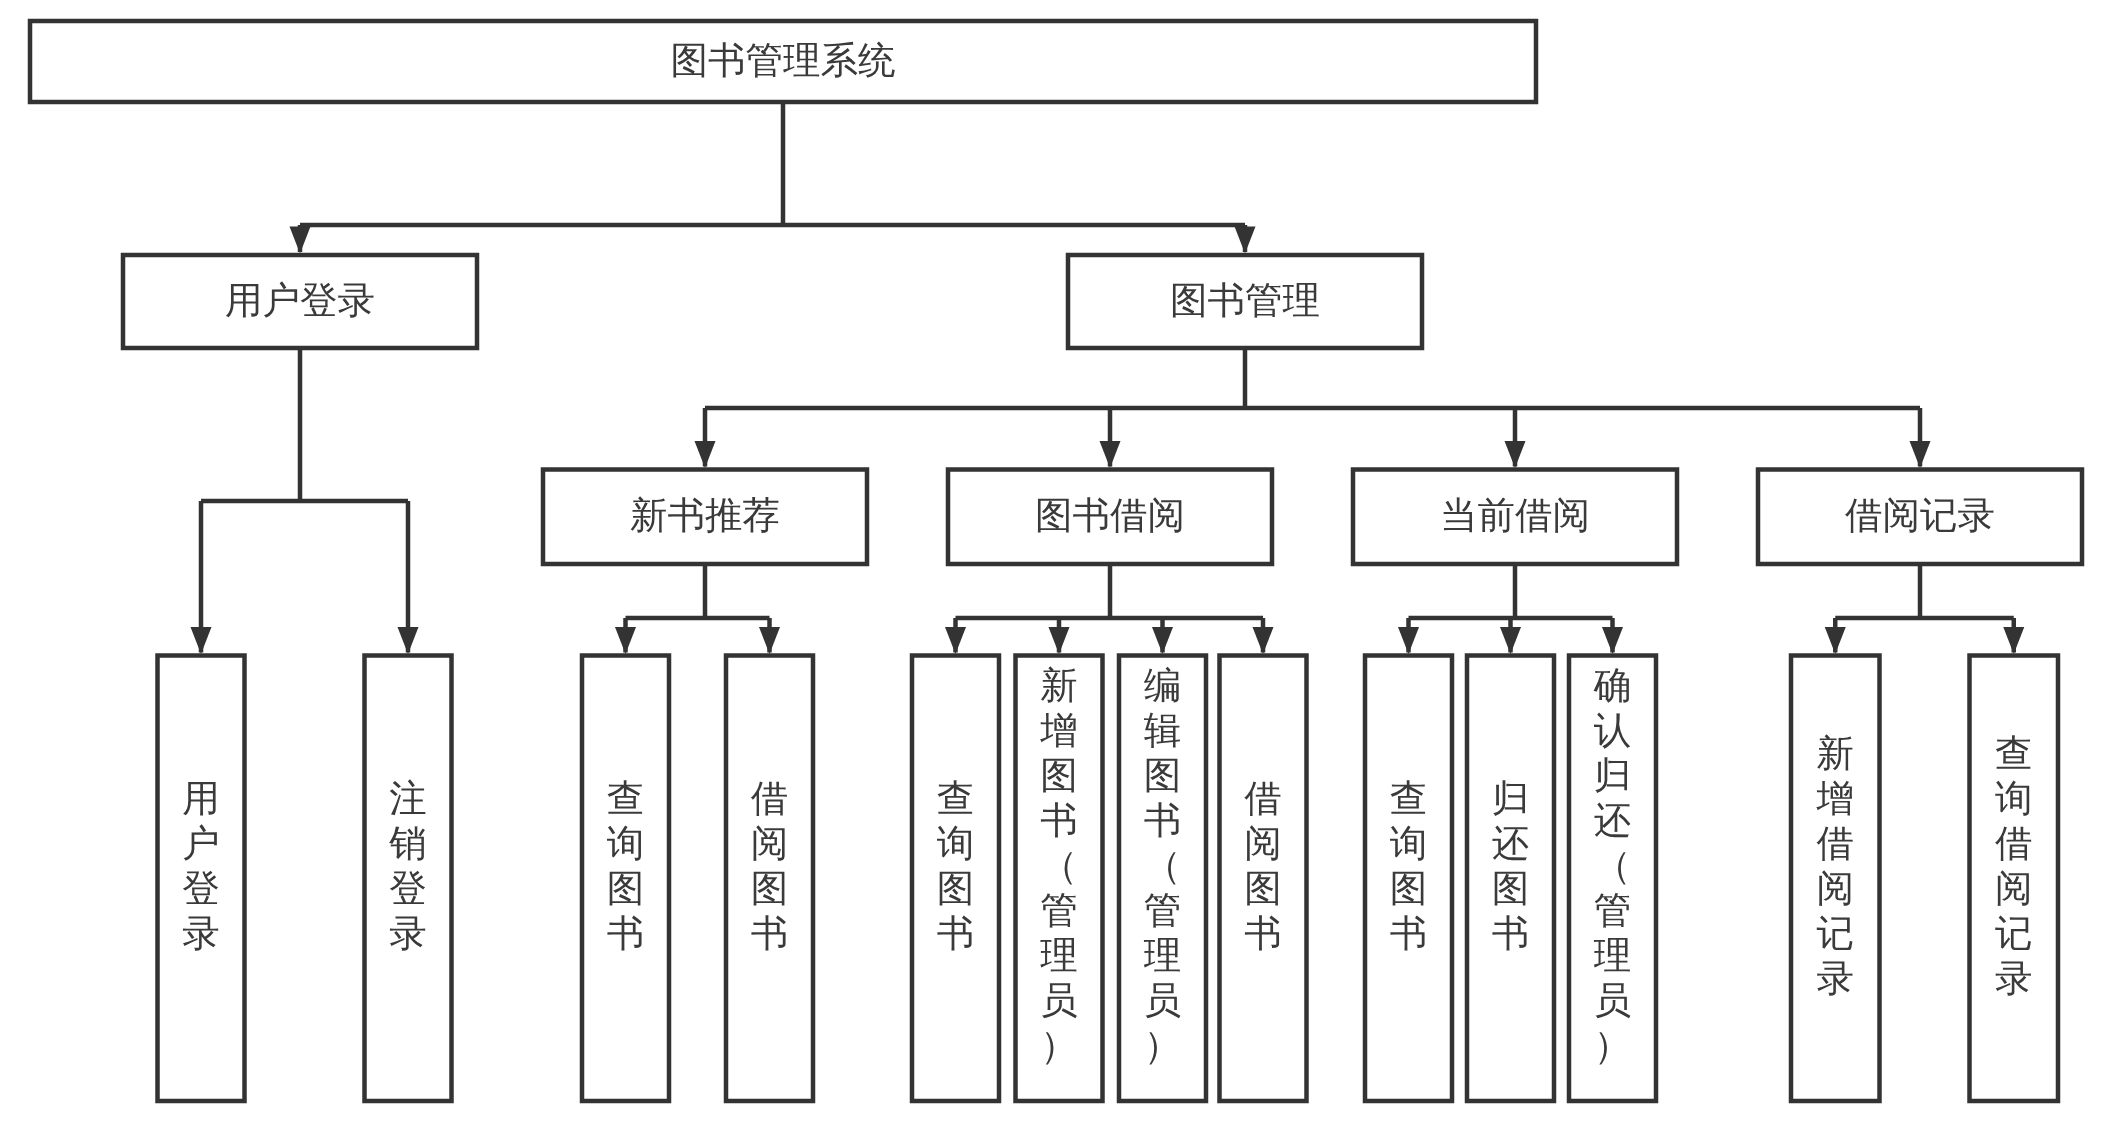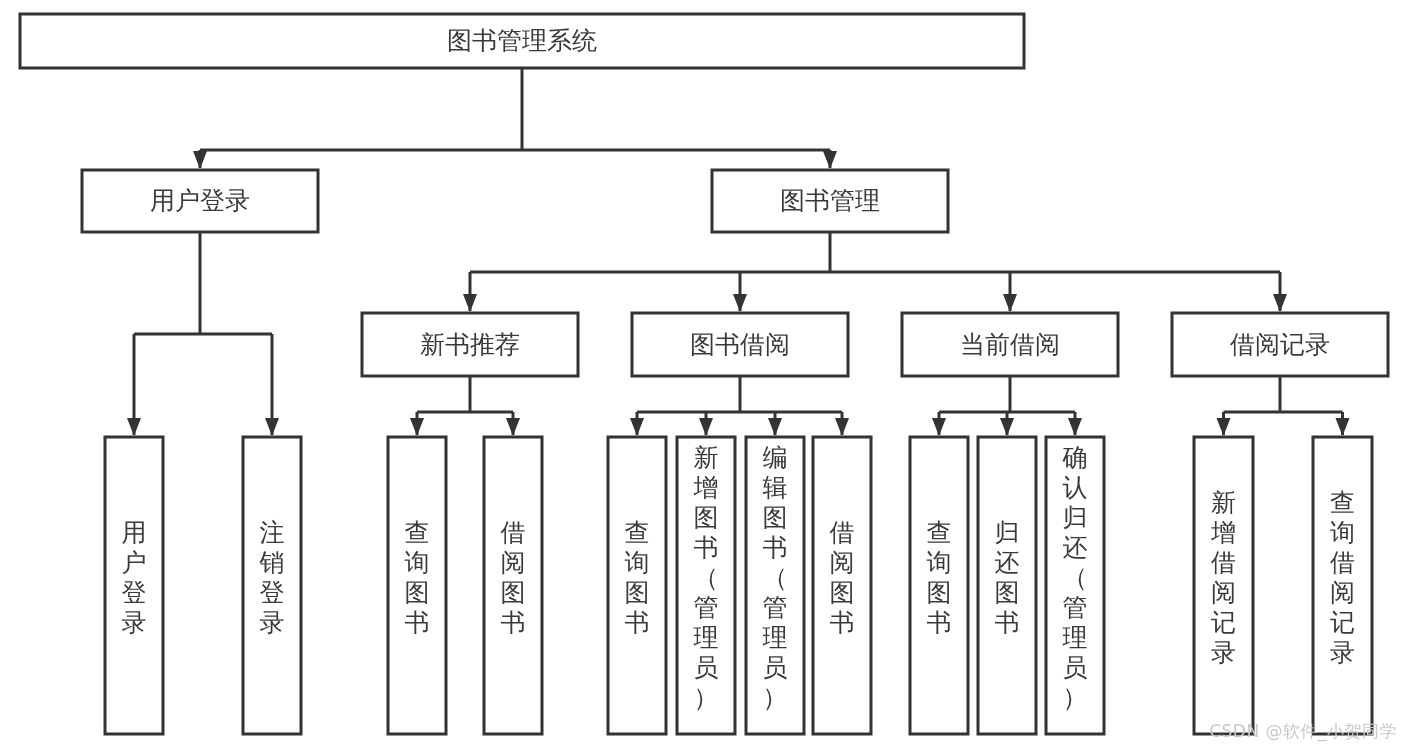--- a/index.html
+++ b/index.html
@@ -202,14 +202,13 @@
           <rect x="1194" y="437" width="59" height="297" class="node-box"></rect>
           <text x="1223.5" class="leaf-label"><tspan x="1223.5" y="510.5">新</tspan><tspan x="1223.5" y="540.5">增</tspan><tspan x="1223.5" y="570.5">借</tspan><tspan x="1223.5" y="600.5">阅</tspan><tspan x="1223.5" y="630.5">记</tspan><tspan x="1223.5" y="660.5">录</tspan></text>
         </g>
         <g>
           <rect x="1313" y="437" width="59" height="297" class="node-box"></rect>
           <text x="1342.5" class="leaf-label"><tspan x="1342.5" y="510.5">查</tspan><tspan x="1342.5" y="540.5">询</tspan><tspan x="1342.5" y="570.5">借</tspan><tspan x="1342.5" y="600.5">阅</tspan><tspan x="1342.5" y="630.5">记</tspan><tspan x="1342.5" y="660.5">录</tspan></text>
         </g>
       </g>
 
   </svg>
-  <div class="watermark">CSDN @软件_小贺同学</div>
 </div>
 
 </body></html>

